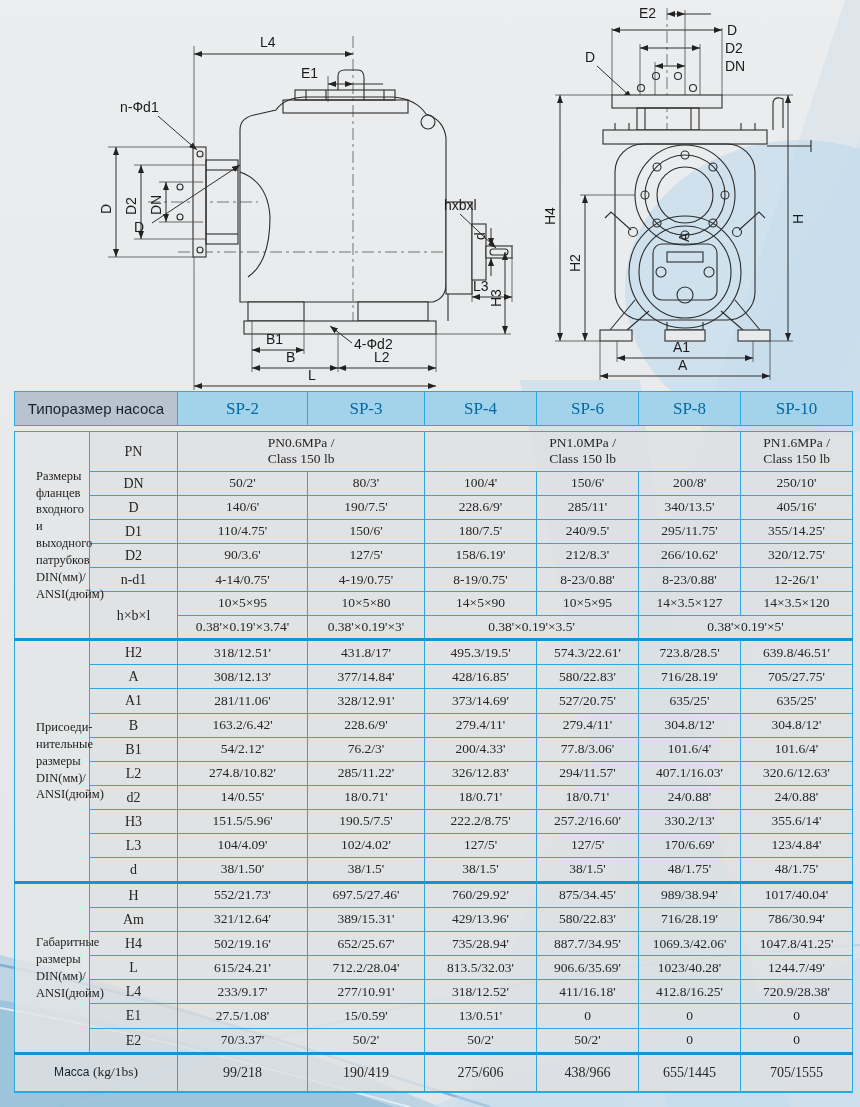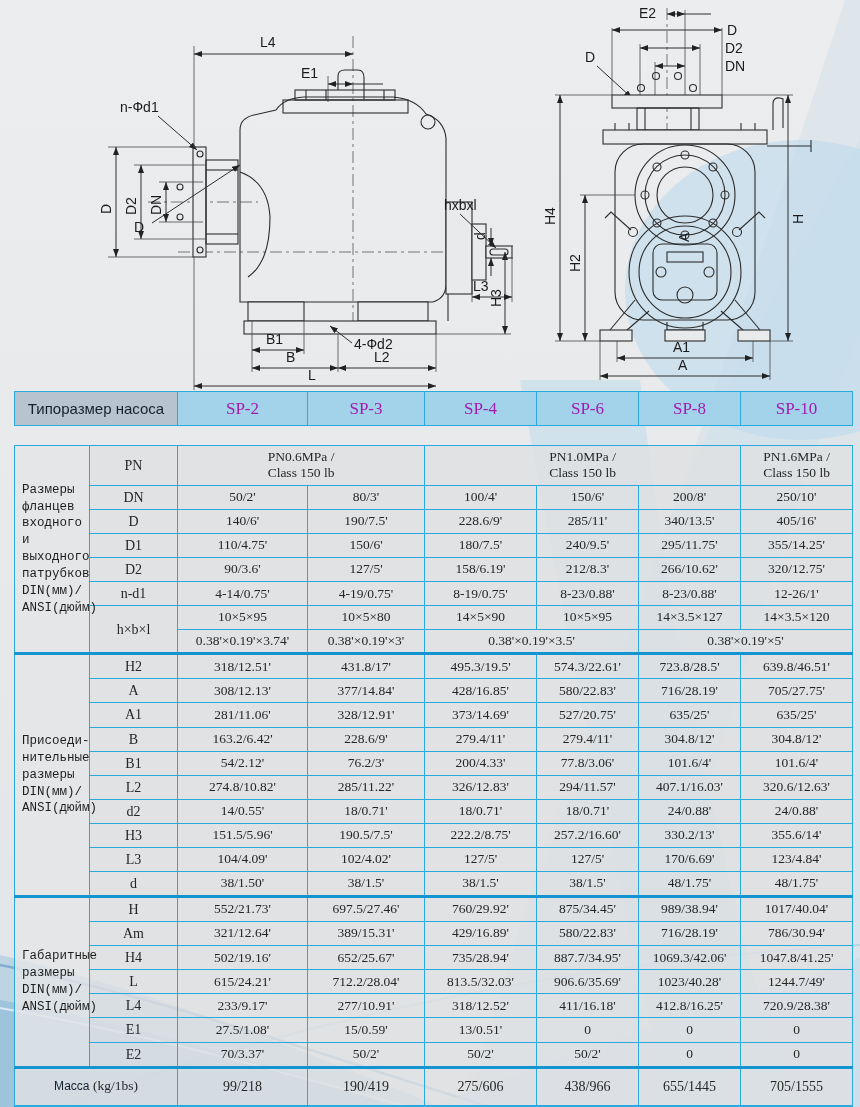--- a/index.html
+++ b/index.html
@@ -16,37 +16,37 @@
   #diagram-front{left:515px;top:0px;}
   svg text{font-family:"Liberation Sans",sans-serif;font-size:14px;fill:#1b1b1b;}
   svg .dim{stroke:#2e2e2e;stroke-width:1;fill:none;}
   svg .ext{stroke:#4a4a4a;stroke-width:0.8;fill:none;}
   svg .part{stroke:#2c2c2c;stroke-width:1.1;fill:none;}
   svg .partf{stroke:#2c2c2c;stroke-width:1.1;fill:#e9eaeb;}
   svg .cl{stroke:#555;stroke-width:0.8;fill:none;stroke-dasharray:12 4 3 4;}
   
   #spec{position:absolute;left:14px;top:391px;width:838px;z-index:4;}
   table{border-collapse:collapse;table-layout:fixed;width:838px;}
-  #head-tbl{margin-bottom:19px;border-radius:10px;}
+  #head-tbl{margin-bottom:5px;border-radius:10px;}
   #head-tbl td{
     border:1.6px solid #2aa9de;text-align:center;vertical-align:middle;height:31px;
   }
   .head-label{background:#b7c3cf;font-family:"Liberation Sans",sans-serif;
     font-size:15px;color:#15222e;font-weight:500;}
   .head-model{background:#a3d2eb;font-family:"Liberation Serif",serif;
-    font-size:17px;color:#a21caf;}
+    font-size:17px;color:#0369a1;}
   #body-tbl td{
     border:1.5px solid #2aa9de;text-align:center;vertical-align:middle;
     background:rgba(223,224,226,0.82);color:#262626;
     font-family:"Liberation Serif",serif;font-size:13.5px;
     padding:3px 2px;white-space:pre-line;line-height:1.22;
   }
   #body-tbl td.group-label{
-    font-family:Liberation Mono, monospace;font-size:12.5px;color:#1e1e1e;
-    text-align:left;padding-left:7px;line-height:1.35;border-left:1.5px solid #2aa9de;
+    font-family:Liberation Serif, serif;font-size:12.5px;color:#1e1e1e;
+    text-align:left;padding-left:21px;line-height:1.35;border-left:1.5px solid #2aa9de;
     background:rgba(228,229,231,0.82);
   }
   #body-tbl td.param{font-size:14px;}
   #body-tbl tr.group-start td{border-top:3px solid #1495d2;}
   #body-tbl tr.mass-row td{border-top:3px solid #1495d2;border-bottom:2.5px solid #2aa9de;height:30px;}
   .mass-name{font-family:Liberation Sans, sans-serif;font-size:12px;color:#13202c;}
   .mass-unit{font-family:"Liberation Serif",serif;font-size:13.5px;color:#262626;margin-top:30px;}
   #body-tbl tr.mass-row td.mass-values{font-size:14px;}
 </style>
 </head>
@@ -481,21 +481,21 @@
           <td>697.5/27.46'</td>
           <td>760/29.92'</td>
           <td>875/34.45'</td>
           <td>989/38.94'</td>
           <td>1017/40.04'</td>
         </tr>
         <tr>
           <td class="param">Am</td>
           <td>321/12.64'</td>
           <td>389/15.31'</td>
-          <td>429/16.89'</td>
+          <td>429/13.96'</td>
           <td>580/22.83'</td>
           <td>716/28.19'</td>
           <td>786/30.94'</td>
         </tr>
         <tr>
           <td class="param">H4</td>
           <td>502/19.16'</td>
           <td>652/25.67'</td>
           <td>735/28.94'</td>
           <td>887.7/34.95'</td>

